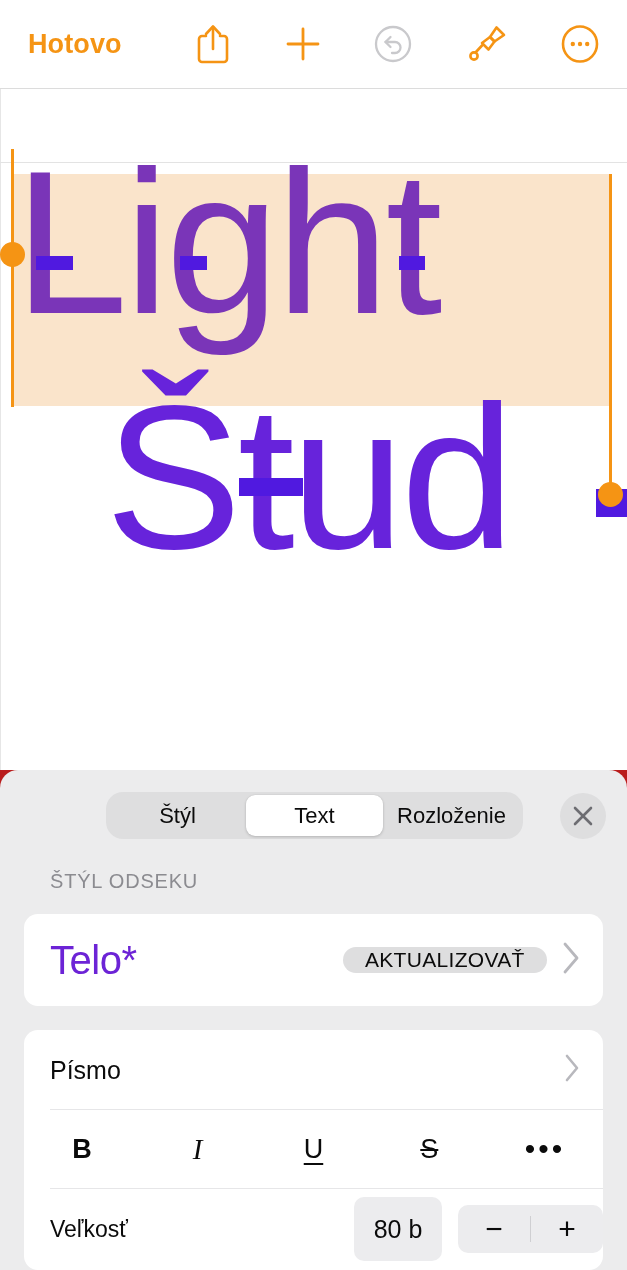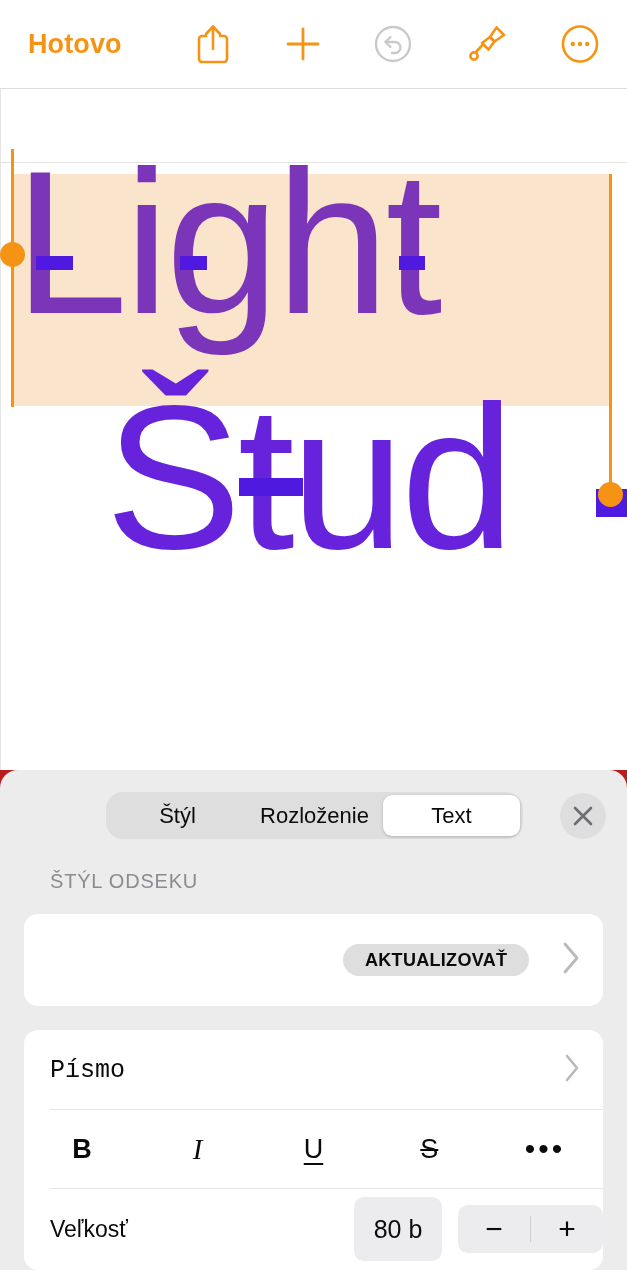--- a/index.html
+++ b/index.html
@@ -133,29 +133,29 @@
   .row-sep{
     position:absolute;left:26px;right:0;height:1px;background:#e6e6e8;
   }
 
   .style-name{
     position:absolute;left:26px;top:50%;transform:translateY(-50%);
     font-size:40px;color:#6c23d6;font-weight:400;letter-spacing:-.5px;
   }
   .update-pill{
     position:absolute;left:319px;top:50%;transform:translateY(-50%);
-    height:32px;padding:0 22px;border-radius:21px;background:#dededf;
+    height:26px;padding:0 22px;border-radius:21px;background:#dededf;
     display:flex;align-items:center;justify-content:center;
-    font-size:18px;font-weight:700;color:#0b0b0b;letter-spacing:.3px;
+    font-size:21px;font-weight:400;color:#0b0b0b;letter-spacing:.3px;
   }
   .chev{
     position:absolute;right:22px;top:50%;transform:translateY(-50%);
   }
 
-  .row-label{font-size:25px;color:#0b0b0b;font-family:Liberation Mono, monospace;}
+  .row-label{font-size:25px;color:#0b0b0b;}
   .row-value{
     position:absolute;right:62px;top:50%;transform:translateY(-50%);
     font-size:25px;color:#8b8b90;
   }
 
   .fmt-row{
     position:absolute;left:0;top:80px;width:100%;height:78px;
     display:flex;align-items:center;
   }
   .fmt-btn{
@@ -258,34 +258,35 @@
     <div class="sel-handle tl"></div>
     <div class="sel-handle br"></div>
 
   </div>
 
   <div class="panel">
 
     <div class="seg-row">
       <div class="segmented">
         <div class="seg">Štýl</div>
+        <div class="seg active">Text</div>
         <div class="seg">Rozloženie</div>
-        <div class="seg active">Text</div>
       </div>
       <div class="close-btn">
         <svg width="24" height="24" viewBox="0 0 24 24" stroke="#6d6d72" stroke-width="2.6" stroke-linecap="round">
           <path d="M4 4 L20 20"></path>
             <path d="M20 4 L4 20"></path>
         </svg>
       </div>
     </div>
 
     <div class="section-label">ŠTÝL ODSEKU</div>
 
     <div class="card" id="card-style">
+      <div class="style-name">Telo*</div>
       <div class="update-pill">AKTUALIZOVAŤ</div>
       <div class="chev">
         <svg width="20" height="34" viewBox="0 0 20 34" fill="none" stroke="#b8b8bd" stroke-width="2.8" stroke-linecap="round" stroke-linejoin="round">
           <path d="M4 3 L16 17 L4 31"></path>
         </svg>
       </div>
     </div>
 
     <div class="card" id="card-font">
 

